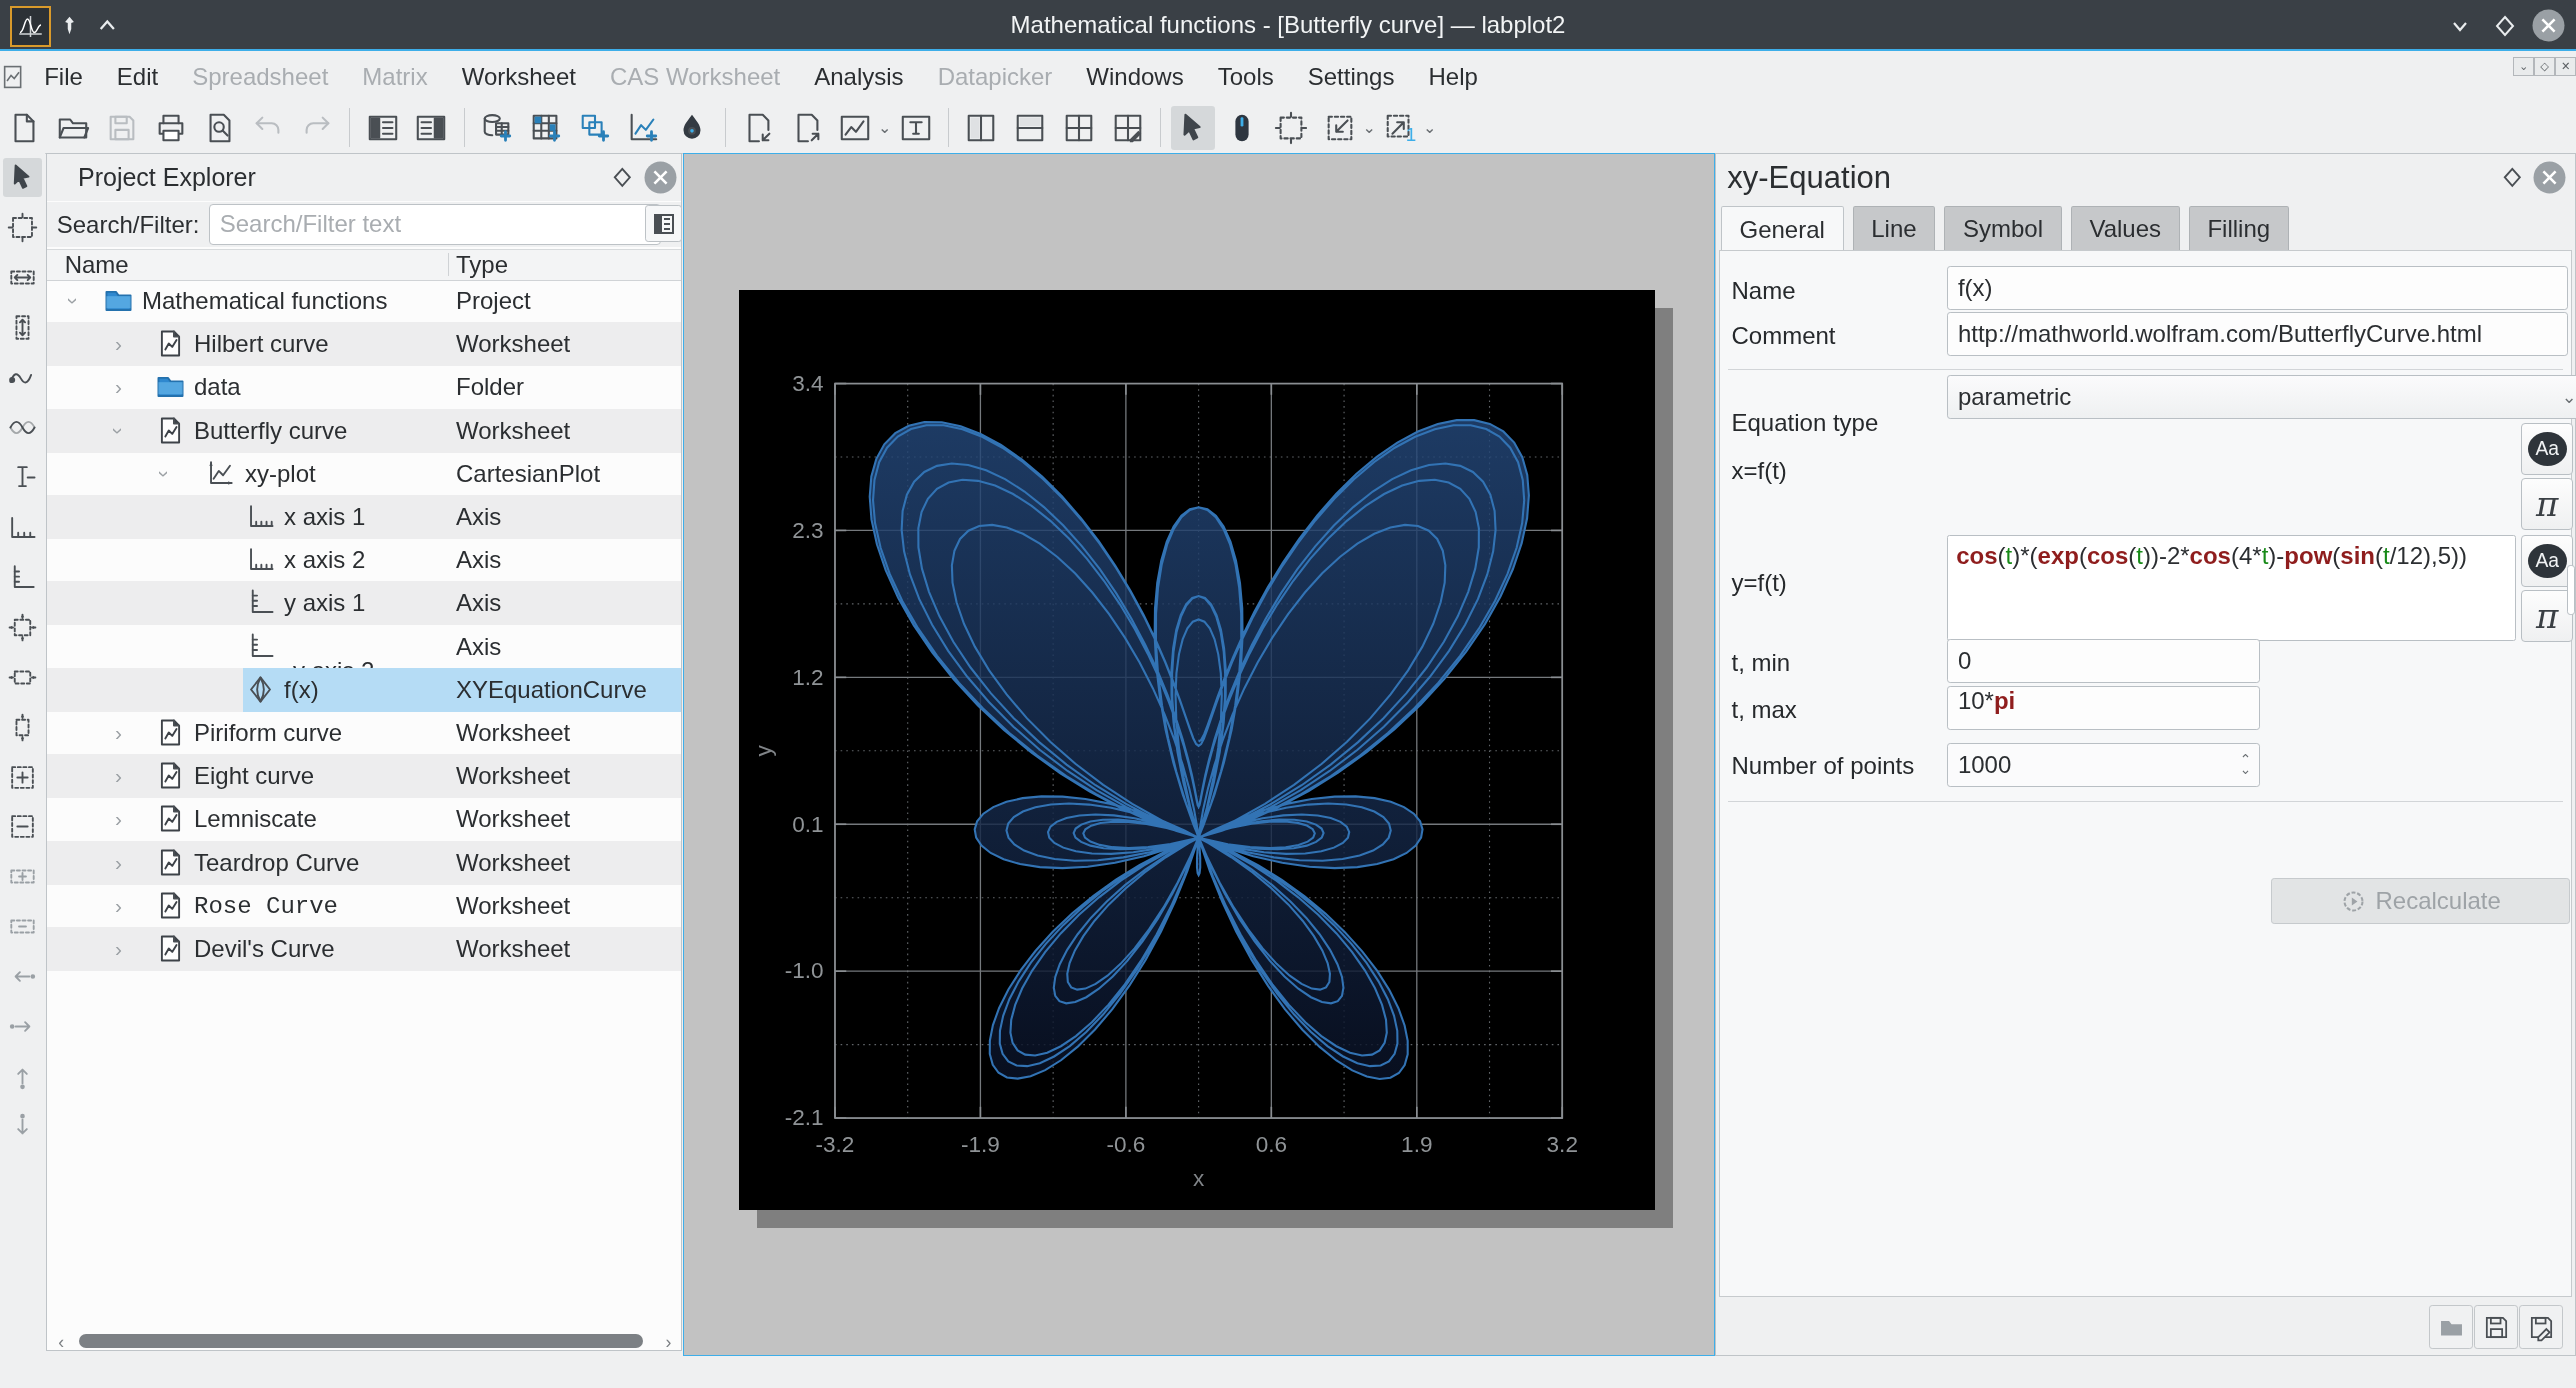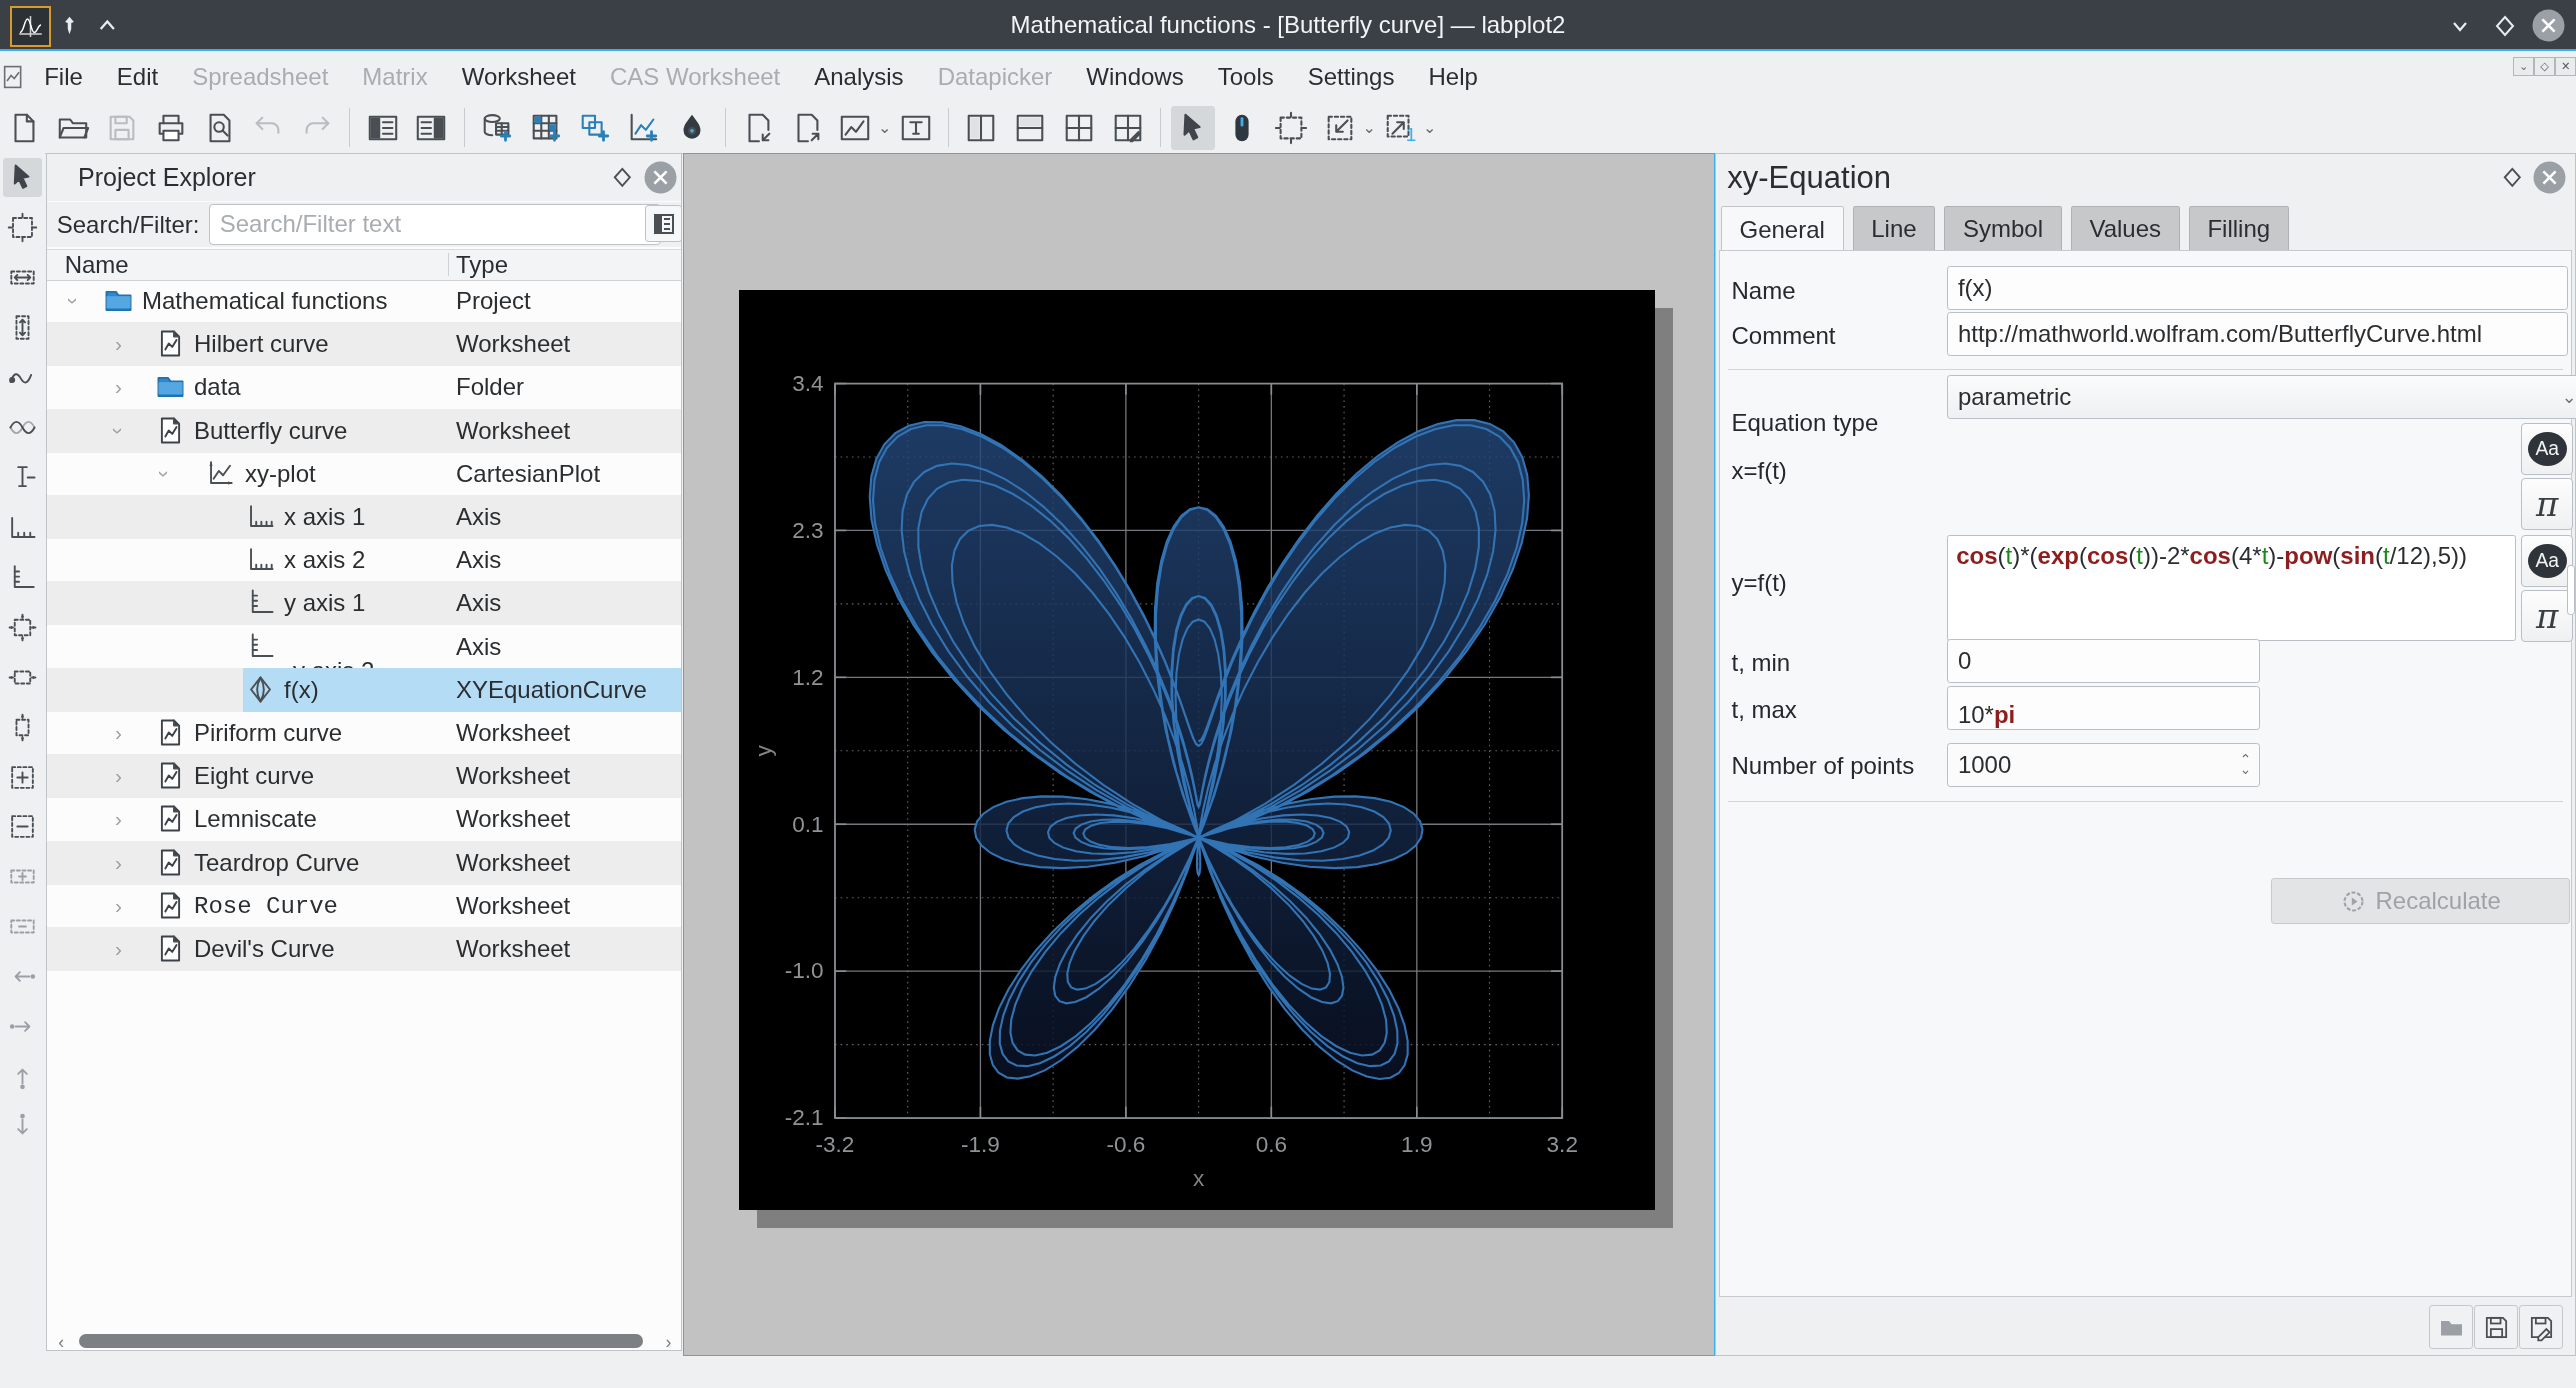--- a/index.html
+++ b/index.html
@@ -802,21 +802,21 @@
     <div class="sqbtn" style="top:284px;">
         <span class="aacirc">Aa</span>
       </div>
     <div class="sqbtn" style="top:339px;">
         <span class="pisym">π</span>
       </div>
 
     <span class="plabel" style="top:398px;">t, min</span>
     <input class="pinput" style="left: 227px; top: 388px; width: 313px; height: 44px;" value="0">
     <span class="plabel" style="top:445px;">t, max</span>
-    <div class="pinput" style="left:227px;top:435px;width:313px;height:44px;display:flex;align-items:flex-end;">10*<span class="eq-fn">pi</span></div>
+    <div class="pinput" style="left:227px;top:435px;width:313px;height:44px;display:flex;align-items:flex-start;">10*<span class="eq-fn">pi</span></div>
 
     <span class="plabel" style="top:501px;">Number of points</span>
     <div class="pinput" style="left:227px;top:492px;width:313px;height:44px;background:#fbfbfc;display:flex;align-items:center;">
       <span>1000</span>
       <span style="position:absolute;right:8px;color:#6a6f73;font-size:13.7px;line-height:10.5px;text-align:center;">⌃<br>⌄</span>
     </div>
     <div class="psep" style="top:550px;"></div>
 
     <div id="recalc">
       <svg width="27" height="27" viewBox="0 0 24 24" style="margin-right:8px;" fill="none" stroke="#9ea3a7" stroke-width="1.8">

